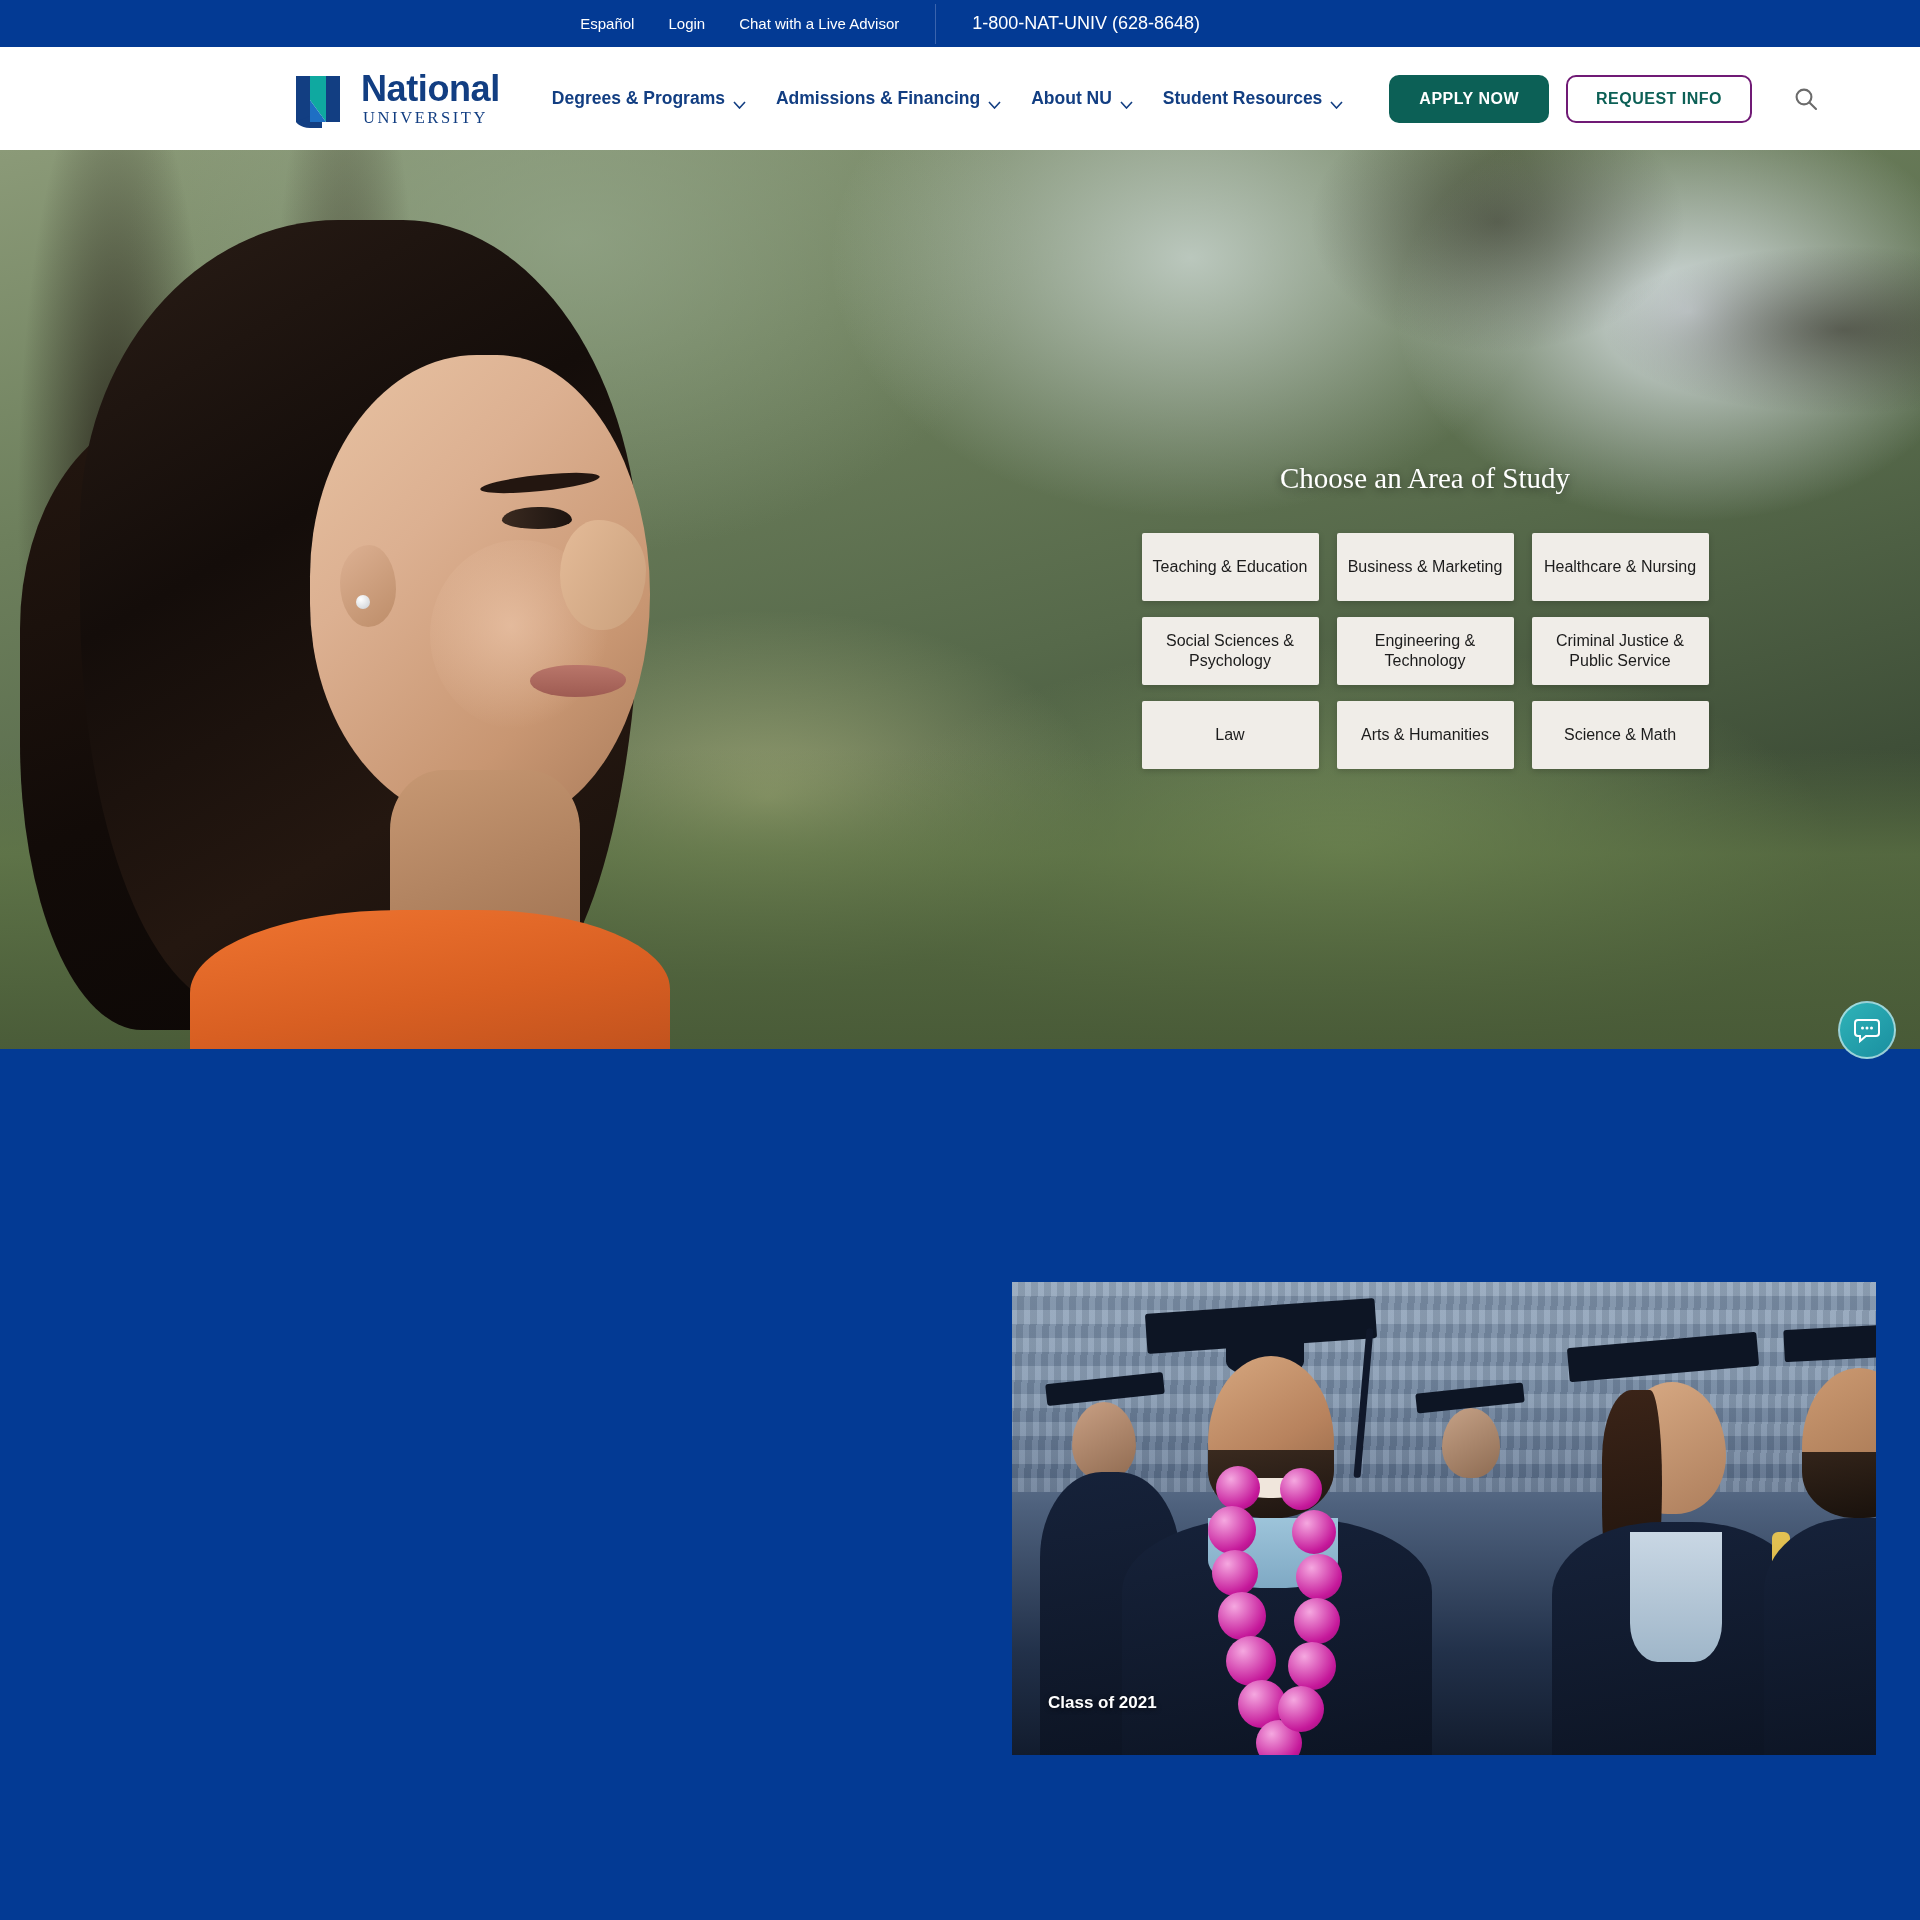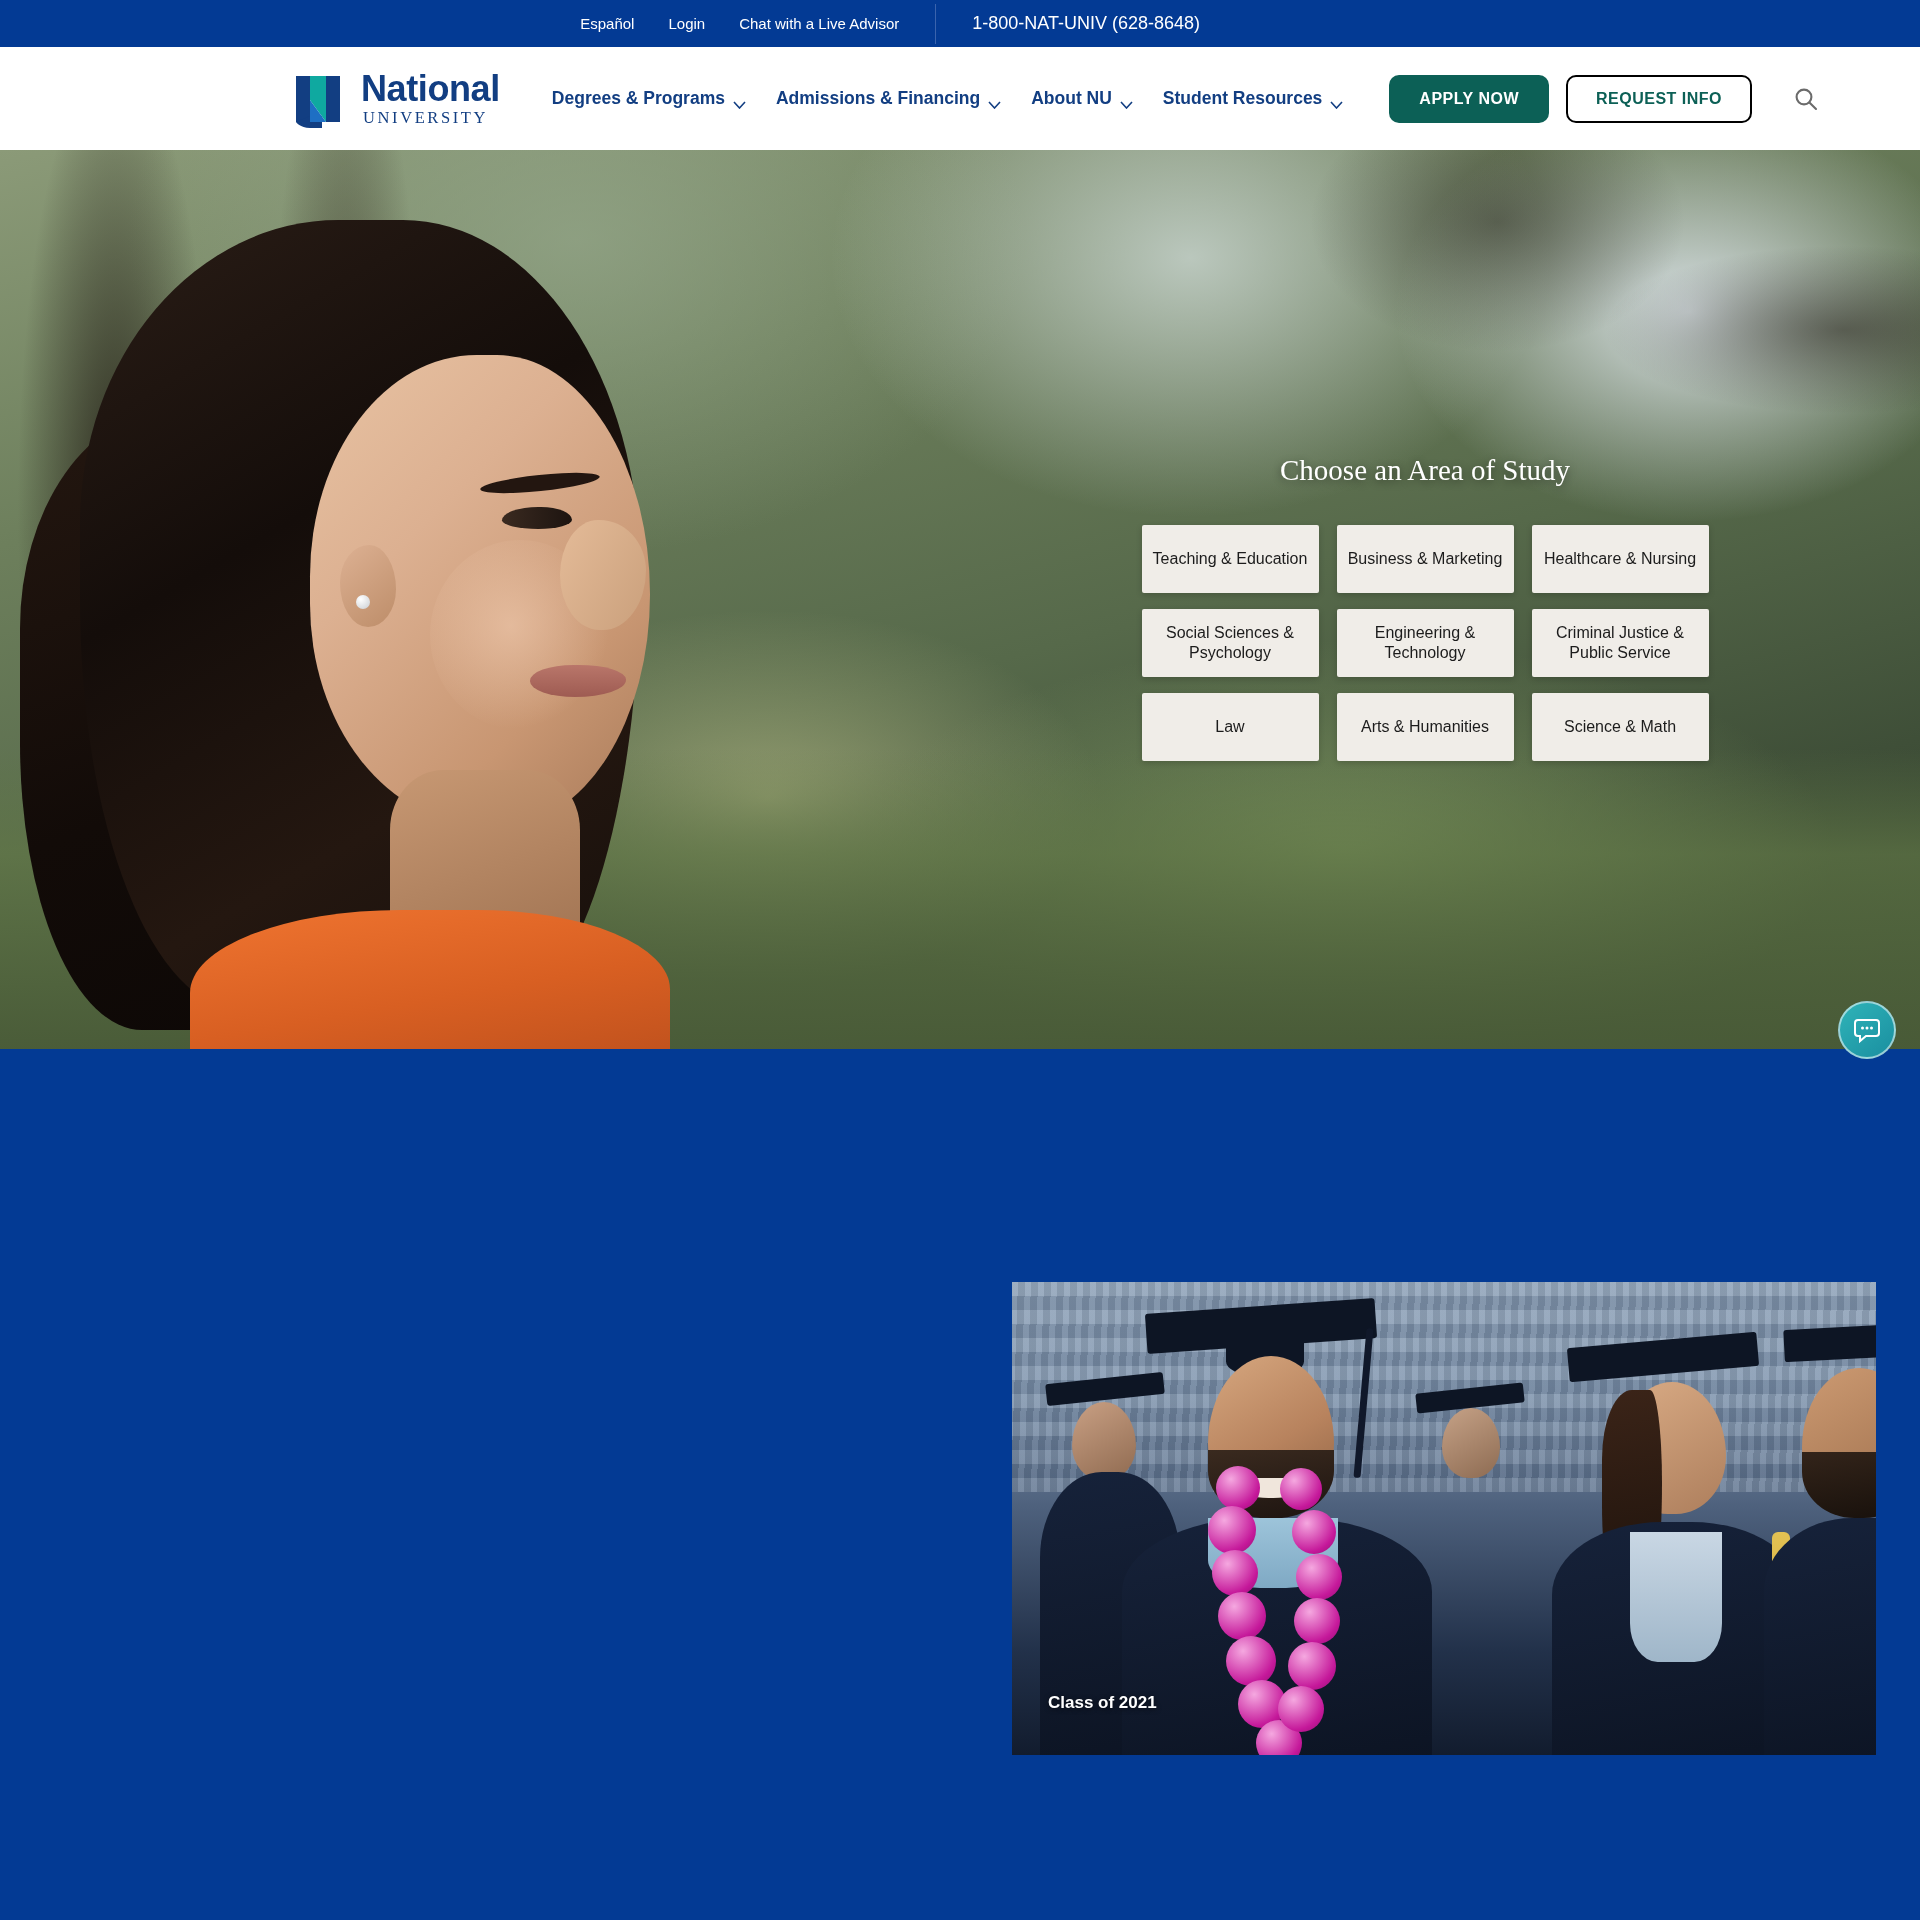--- a/index.html
+++ b/index.html
@@ -54,21 +54,21 @@
   .btn {
     font-size:16px; font-weight:bold; letter-spacing:0.5px;
     border-radius:10px; white-space:nowrap; cursor:pointer;
     display:flex; align-items:center; justify-content:center;
   }
   .btn-apply {
     background:#0C6056; color:#ffffff; height:48px; padding:0 30px; border:none;
   }
   .btn-request {
     background:#ffffff; color:#0C6056; height:48px; padding:0 28px;
-    border:2px solid #000000;
+    border:2px solid #701a75;
   }
   .search-btn {
     width:34px; height:34px; margin-left:20px; cursor:pointer;
     display:flex; align-items:center; justify-content:center;
   }
 
   
   .hero {
     position:relative; height:899px; overflow:hidden;
     background:#5c6b4a;
@@ -165,21 +165,21 @@
   }
   .hero-h1 {
     font-family:"Liberation Serif", serif; color:#ffffff;
     font-size:46px; line-height:1.12; font-weight:normal;
     text-shadow:0 2px 10px rgba(0,0,0,0.45);
     white-space:nowrap;
   }
   .hero-h1-line2 { white-space:nowrap; }
   .hero-sub {
     font-family:"Liberation Serif", serif; color:#ffffff;
-    font-size:29px; margin-top:9px;
+    font-size:29px; margin-top:17px;
     text-shadow:0 2px 8px rgba(0,0,0,0.45);
   }
   .area-grid {
     margin-top:38px; display:grid;
     grid-template-columns:repeat(3,177px);
     gap:16px 18px; justify-content:center;
   }
   .area-card {
     background:#F0EDE8; border-radius:2px; height:68px;
     display:flex; align-items:center; justify-content:center;

